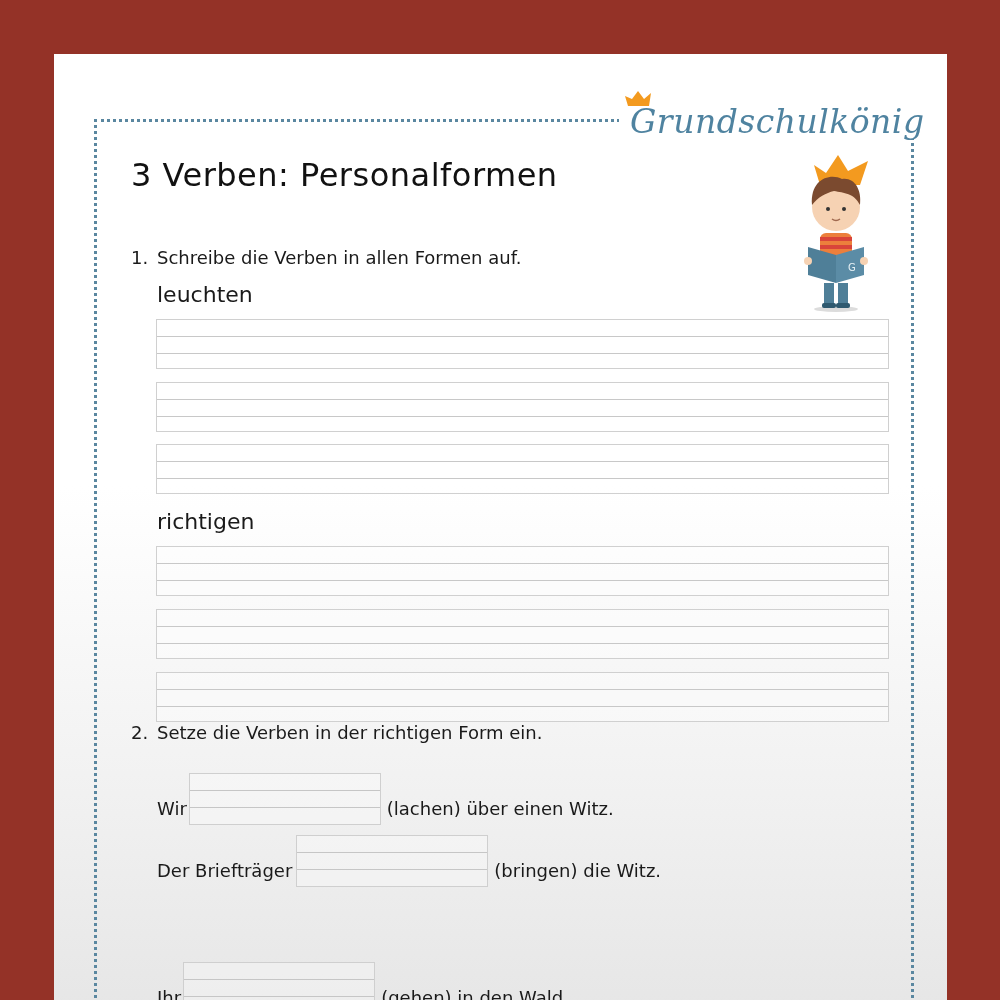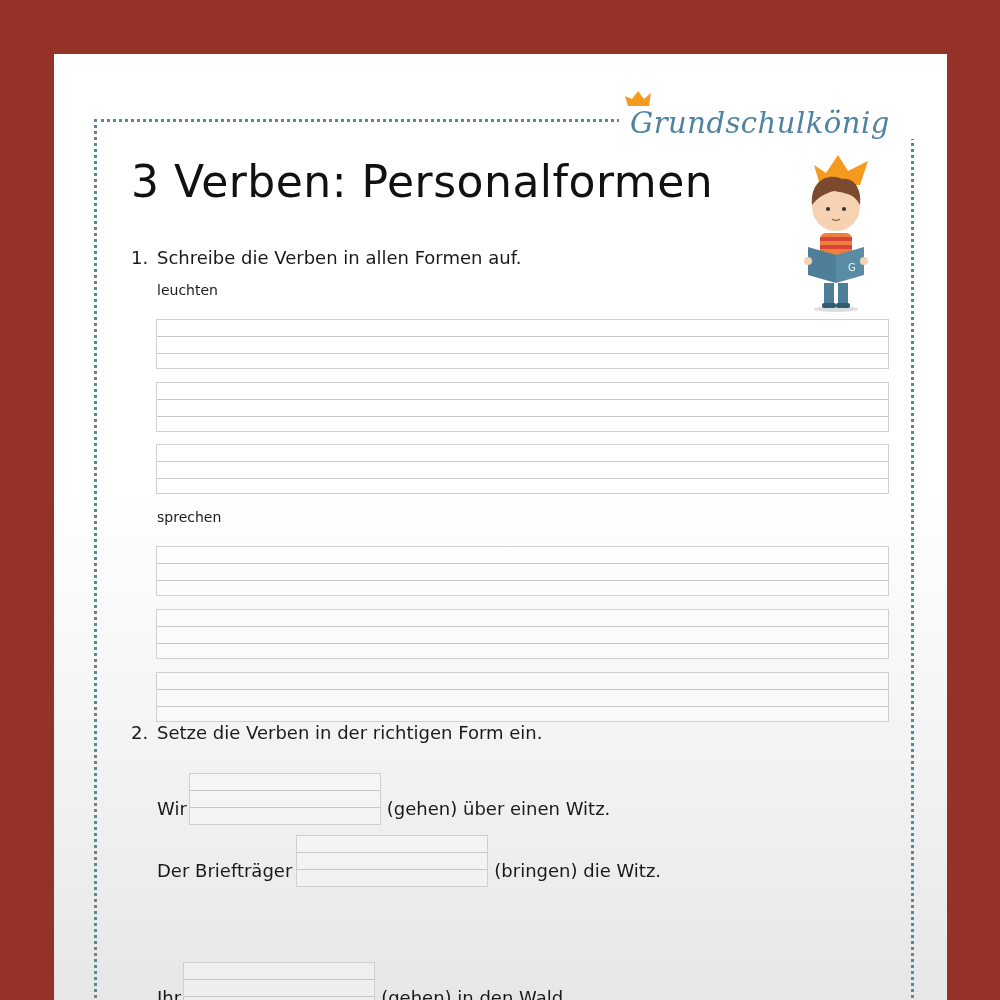--- a/index.html
+++ b/index.html
@@ -23,35 +23,35 @@
     position: absolute; left: 565px; top: 45px; width: 300px; height: 40px;
     background: #ffffff;
   }
   .logo {
     position: absolute; left: 576px; top: 40px; height: 44px;
     display: flex; align-items: flex-end;
   }
   .logo-text {
     font-family: "DejaVu Serif", serif;
     font-style: italic;
-    font-size: 29px; color: #4f83a0; letter-spacing: 0.5px;
+    font-size: 33px; color: #4f83a0; letter-spacing: 0.5px;
     line-height: 1;
   }
   .logo-crown { position: absolute; left: -6px; top: -6px; }
   .title {
     position: absolute; left: 77px; top: 102px;
-    font-size: 44px; color: #111; letter-spacing: 0.5px;
+    font-size: 32px; color: #111; letter-spacing: 0.5px;
   }
   .task {
     position: absolute; left: 77px;
     font-size: 18px; color: #1a1a1a;
   }
   .task .num { display: inline-block; width: 26px; }
   .verb {
-    position: absolute; left: 103px; font-size: 14px; color: #1a1a1a;
+    position: absolute; left: 103px; font-size: 22px; color: #1a1a1a;
   }
   .lines {
     position: absolute; left: 102px; width: 733px; height: 50px;
     border: 1px solid #d0d0d0; box-sizing: border-box; background: rgba(255,255,255,0.4);
   }
   .lines::before, .lines::after {
     content: ""; position: absolute; left: 0; right: 0; height: 0;
     border-top: 1px solid #c8c8c8;
   }
   .lines::before { top: 16px; }
@@ -112,33 +112,33 @@
 
   <div class="task" style="top:177px;margin-top:16px;">
     <span class="num">1.</span><span>Schreibe die Verben in allen Formen auf.</span>
   </div>
 
   <div class="verb" style="top:228px;">leuchten</div>
   <div class="lines" style="top:265px;"></div>
   <div class="lines" style="top:328px;"></div>
   <div class="lines" style="top:390px;"></div>
 
-  <div class="verb" style="top:455px;">sprechen</div>
+  <div class="verb" style="top:455px;">richtigen</div>
   <div class="lines" style="top:492px;"></div>
   <div class="lines" style="top:555px;"></div>
   <div class="lines" style="top:618px;"></div>
 
   <div class="task" style="top:668px;">
     <span class="num">2.</span><span>Setze die Verben in der richtigen Form ein.</span>
   </div>
 
   <div class="sentence" style="top:719px;">
     <span class="pre">Wir</span>
     <span class="blank" style="width:192px;margin-left:2px;"></span>
-    <span class="post">(gehen) über einen Witz.</span>
+    <span class="post">(lachen) über einen Witz.</span>
   </div>
 
   <div class="sentence" style="top:781px;">
     <span class="pre">Der Briefträger</span>
     <span class="blank" style="width:192px;"></span>
     <span class="post">(bringen) die Witz.</span>
   </div>
 
 
   <div class="sentence" style="top:908px;">

